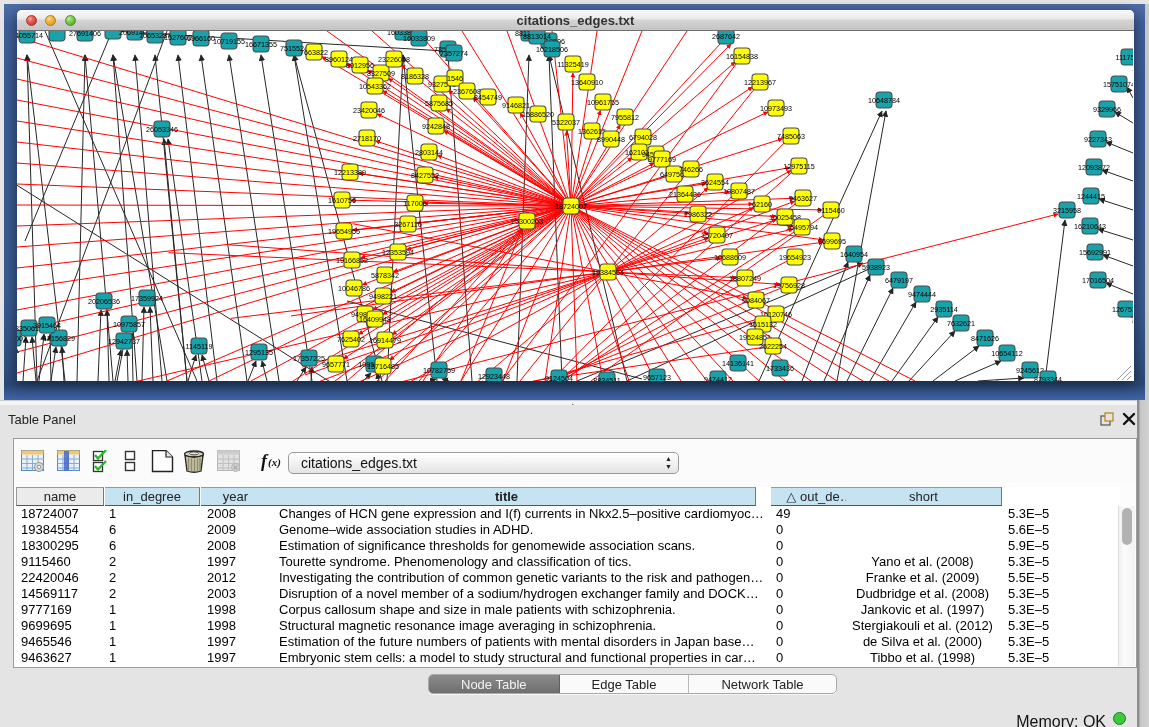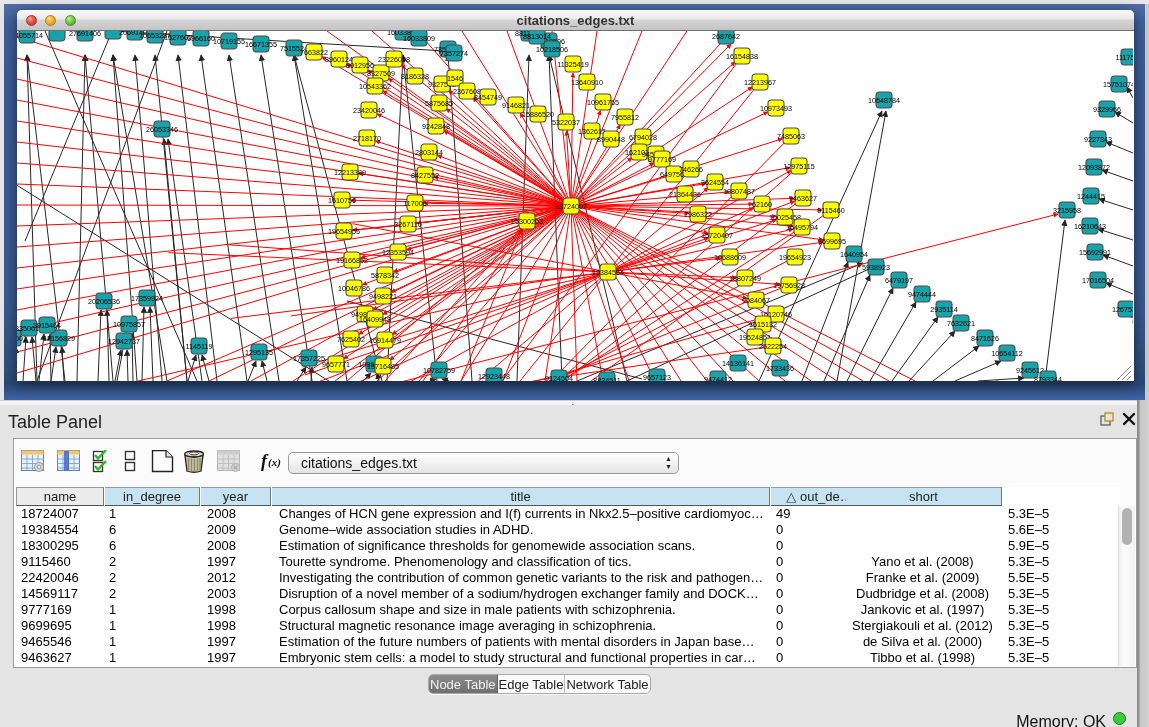--- a/index.html
+++ b/index.html
@@ -23,21 +23,21 @@
 .tl.g { left:48px; background:radial-gradient(circle at 35% 30%, #c3eaa8 0%, #8ad464 30%, #63b73c 65%, #4c8f28 100%); border:0.5px solid #491; }
 .canvas { position:absolute; left:0px; top:21px; width:1117px; height:350px; background:#fff; overflow:hidden; }
 
 
 .divider { position:absolute; left:0; top:400px; width:1149px; height:5px; background:#f4f4f4; border-top:1px solid #cfcfcf; }
 .divider .ch { position:absolute; left:571px; top:0px; font-size:7px; color:#555; }
 
 
 .tpanel { position:absolute; left:0; top:405px; width:1137px; height:322px; background:#e4e4e4; }
 .phead { position:absolute; left:0; top:0; width:100%; height:28px; background:#e4e4e4; }
-.phead .t { position:absolute; left:8px; top:7px; font-size:18px; color:#222; }
+.phead .t { position:absolute; left:8px; top:7px; font-size:13px; color:#222; }
 .pbody { position:absolute; left:13px; top:33px; width:1124px; height:230px; background:#fcfcfc; border:1px solid #9c9c9c; }
 
 
 .tb { position:absolute; left:0; top:0; width:100%; height:44px; background:#fbfbfb; }
 .combo { position:absolute; left:274px; top:13px; width:391px; height:22px; border:1px solid #9a9a9a; border-radius:5px;
   background:linear-gradient(180deg,#ffffff 0%,#f2f2f2 50%,#e4e4e4 100%); font-size:14px; color:#111; line-height:20px; padding-left:12px; }
 .combo .arr { position:absolute; right:6px; top:2px; font-size:7px; color:#222; line-height:8px; text-align:center; }
 
 
 .thead { position:absolute; left:2px; top:48px; height:19px; width:1104px; background:#fff; }
@@ -52,21 +52,21 @@
 .c3 { left:263px; width:495px; }
 .c4 { left:760px; width:70px; }
 .c5 { left:828px; width:157px; text-align:center;margin-top:48px; }
 .c6 { left:992px; width:95px; }
 
 .sbar { position:absolute; right:1px; top:67px; width:17px; height:160px; background:linear-gradient(90deg,#efefef,#fbfbfb 30%,#f2f2f2); border-left:1px solid #dcdcdc; }
 .sbar .th { position:absolute; left:3px; top:2px; width:10px; height:37px; border-radius:6px; background:#b2b2b2; }
 
 
 .tabs { position:absolute; left:428px; top:269px; height:20px; border:1px solid #a9a9a9; border-radius:5px; overflow:hidden; display:flex; background:#fafafa; box-shadow:0 1px 0 rgba(255,255,255,.7); }
-.tabs .seg { font-size:13px; color:#222; line-height:19px; padding:0 1px; border-right:1px solid #bbb; }
+.tabs .seg { font-size:13px; color:#222; line-height:19px; padding:0 32px; border-right:1px solid #bbb; }
 .tabs .seg.sel { background:linear-gradient(180deg,#8b8b8b,#6f6f6f); color:#f3f3f3; border-right:1px solid #5f5f5f; }
 .tabs .seg:last-child { border-right:none; }
 
 
 .status { position:absolute; left:0; top:299px; width:100%; height:23px; }
 .status .m { position:absolute; right:31px; top:9px; font-size:16px; color:#111; }
 .status .dot { position:absolute; right:11px; top:8px; width:13px; height:13px; border-radius:50%; background:#3dc93d; border:1px solid #1e7a1e; }
 
 
 .pico { position:absolute; top:7px; }
@@ -950,21 +950,21 @@
     <text x="7" y="16" font-family="Liberation Serif, serif" font-style="italic" font-weight="bold" font-size="11" fill="#111">(x)</text>
   </g>
 </svg>
 
         <div class="combo">citations_edges.txt<span class="arr">▲<br>▼</span></div>
       </div>
       <div class="thead">
         <div class="hc gray" style="left:0px; width:88px;">name</div>
         <div class="hc" style="left:89px; width:95px;">in_degree</div>
         <div class="hc" style="left:185px; width:70px;">year</div>
-        <div class="hc" style="left:256px; width:498px;">title</div>
+        <div class="hc" style="left:242px; width:498px;font-weight:bold;">title</div>
         <div class="hc" style="left:755px; width:98px;">△ out_de…</div>
         <div class="hc" style="left:830px; width:156px;">short</div>
         <div class="hc" style="left:987px; width:93px;margin-top:41px;">pagerank</div>
       </div>
       <div class="trows">
 <div class="trow">
             <div class="c0">18724007</div>
             <div class="c1">1</div>
             <div class="c2">2008</div>
             <div class="c3">Changes of HCN gene expression and I(f) currents in Nkx2.5–positive cardiomyoc…</div>

